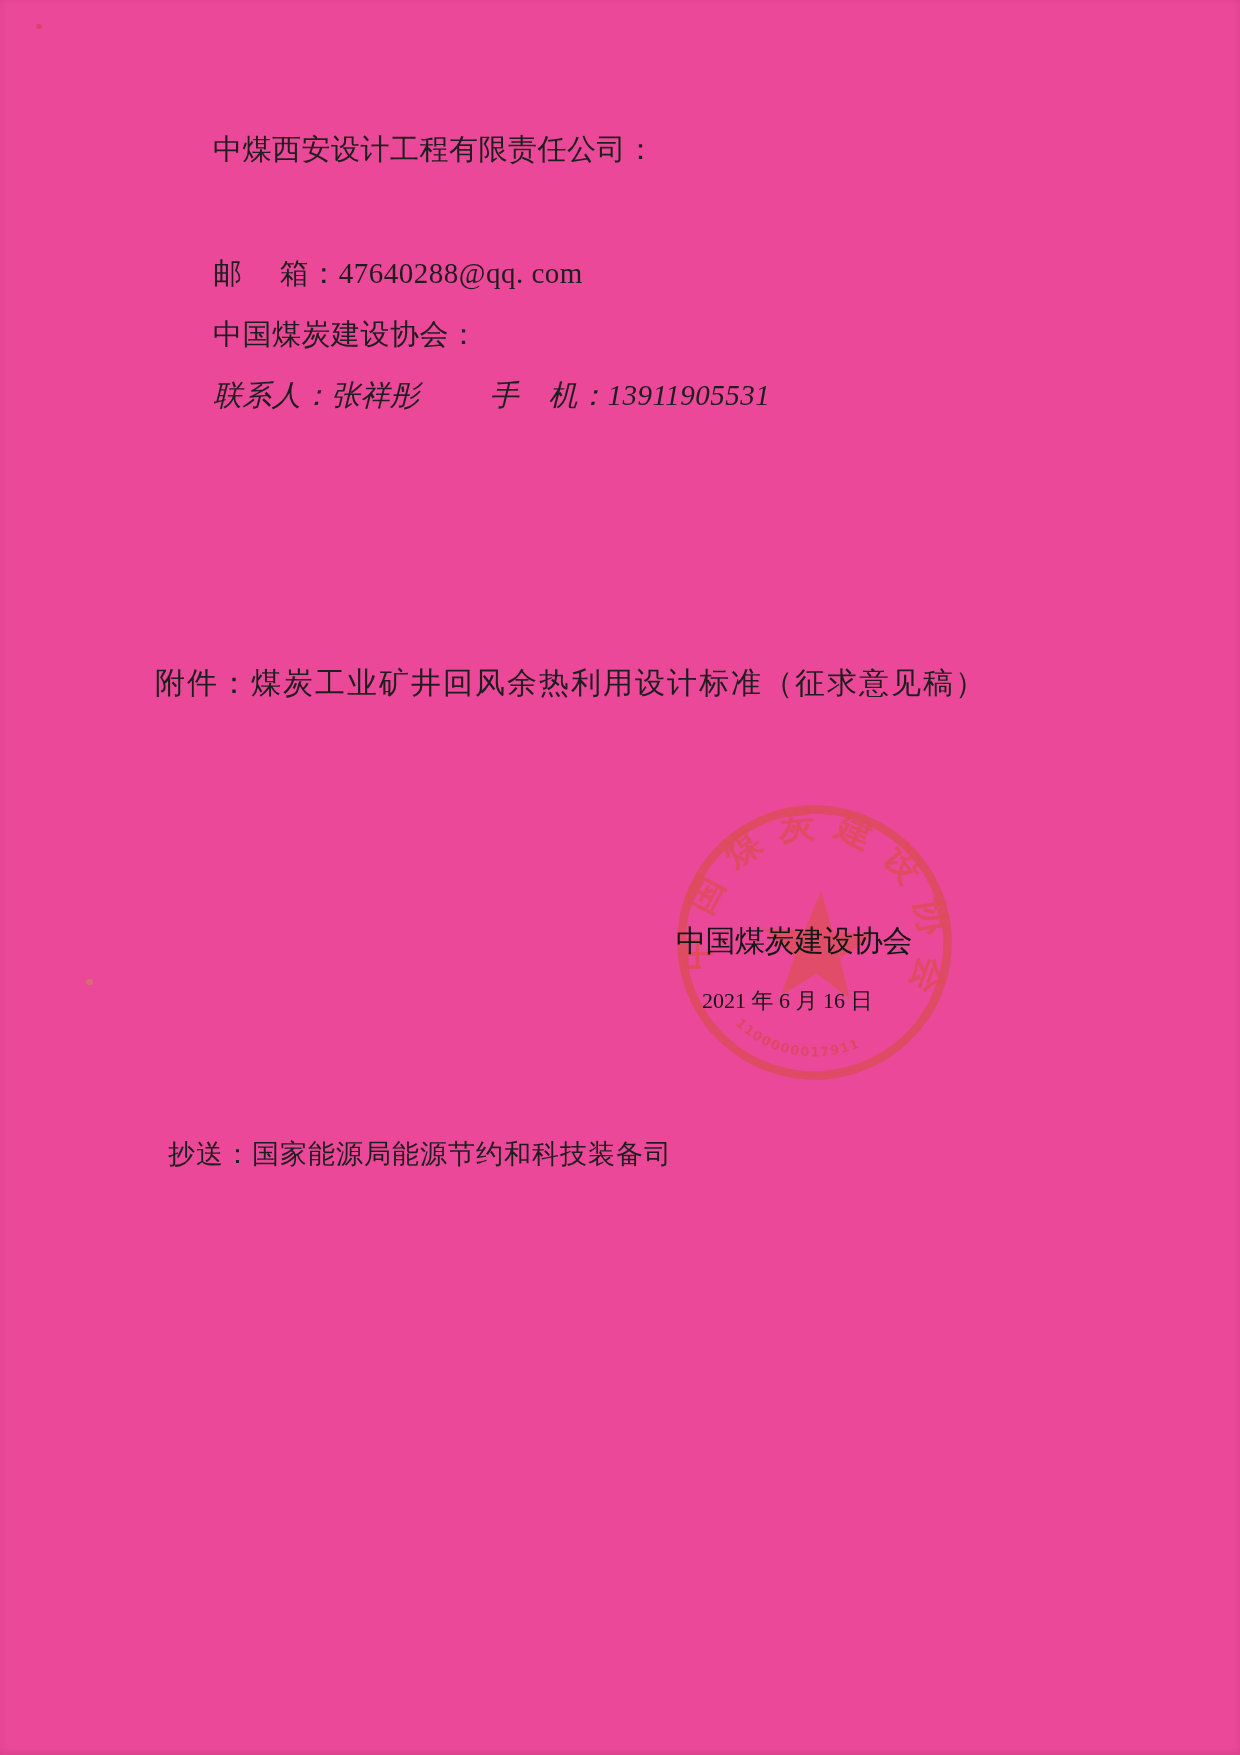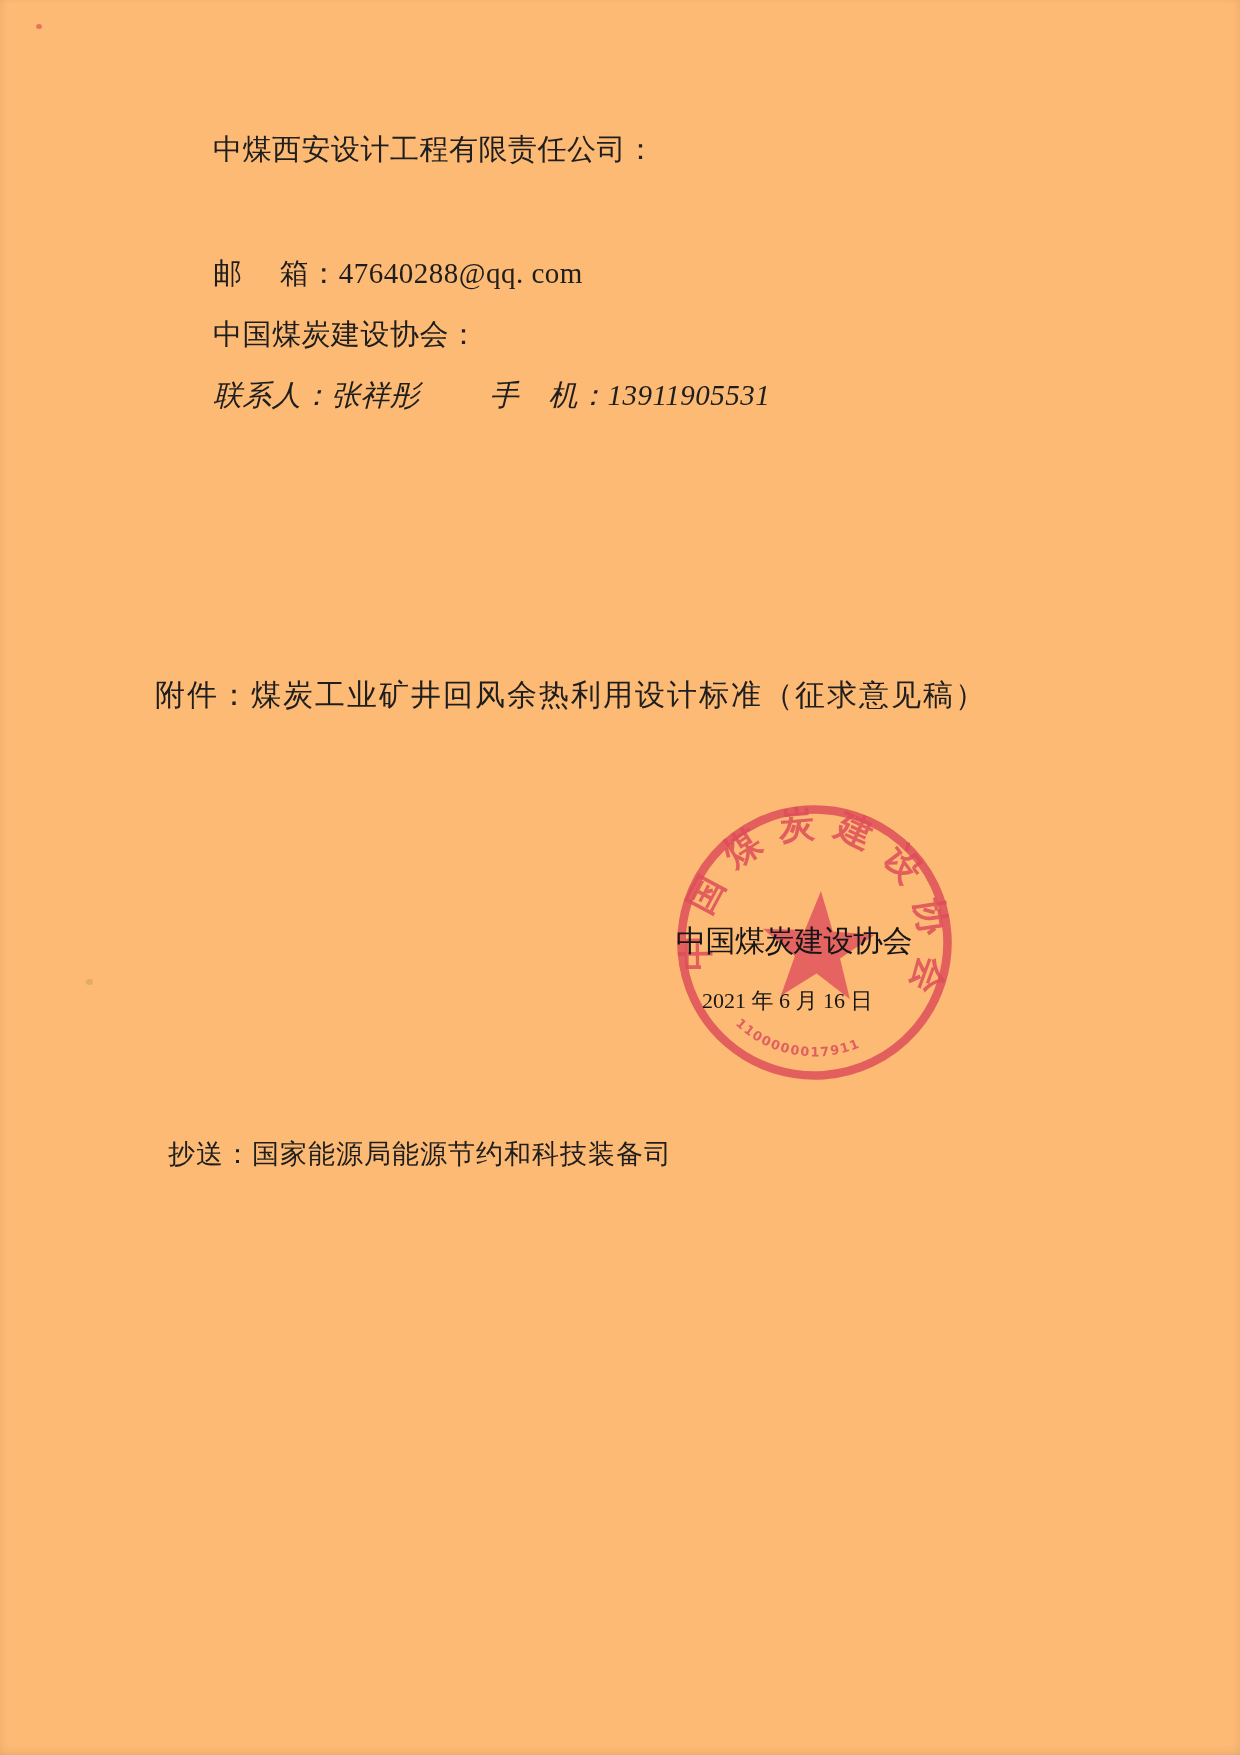--- a/index.html
+++ b/index.html
@@ -1,28 +1,28 @@
 <!DOCTYPE html>
 <html><head>
 <meta charset="utf-8">
 <style>
   * { margin:0; padding:0; box-sizing:border-box; }
   html,body { background:#ffffff; }
   .page {
     position:relative;
     width:1240px; height:1755px;
-    background:#fdba74;
+    background:#ec4899;
     overflow:hidden;
     font-family:"Liberation Serif","DejaVu Serif",serif;
     color:#1e1e1e;
     box-shadow: inset 0 -4px 8px rgba(0,0,0,0.05), inset -3px 0 6px rgba(0,0,0,0.025), inset 3px 0 6px rgba(0,0,0,0.02);
   }
   .line { position:absolute; white-space:nowrap; font-size:29px; letter-spacing:0.5px; }
   .gap-70 { display:inline-block; width:70px; }
-  .attachment-line { left:155px; top:663px; font-size:30px; letter-spacing:2px;margin-top:12px; }
+  .attachment-line { left:155px; top:663px; font-size:30px; letter-spacing:2px; }
   .cc-line { left:168px; top:1136px; font-size:27px; letter-spacing:1px; }
   .sig-org  { left:676px; top:921px; font-size:30px; letter-spacing:-0.5px; color:#161616; z-index:3; }
   .sig-date { left:702px; top:986px; font-size:22px; letter-spacing:0px; color:#161616; z-index:3; }
   .seal-wrap {
     position:absolute; left:672px; top:800px; width:285px; height:285px;
     transform:rotate(-4deg); z-index:2;
   }
   .seal-wrap svg { width:100%; height:100%; }
   .seal-arc-text   { font-size:38px; font-weight:bold; letter-spacing:18px; font-family:"Liberation Serif",serif; }
   .seal-serial-txt { font-size:13.5px; font-weight:bold; letter-spacing:1.6px; font-family:"DejaVu Sans","Liberation Sans",sans-serif; }

